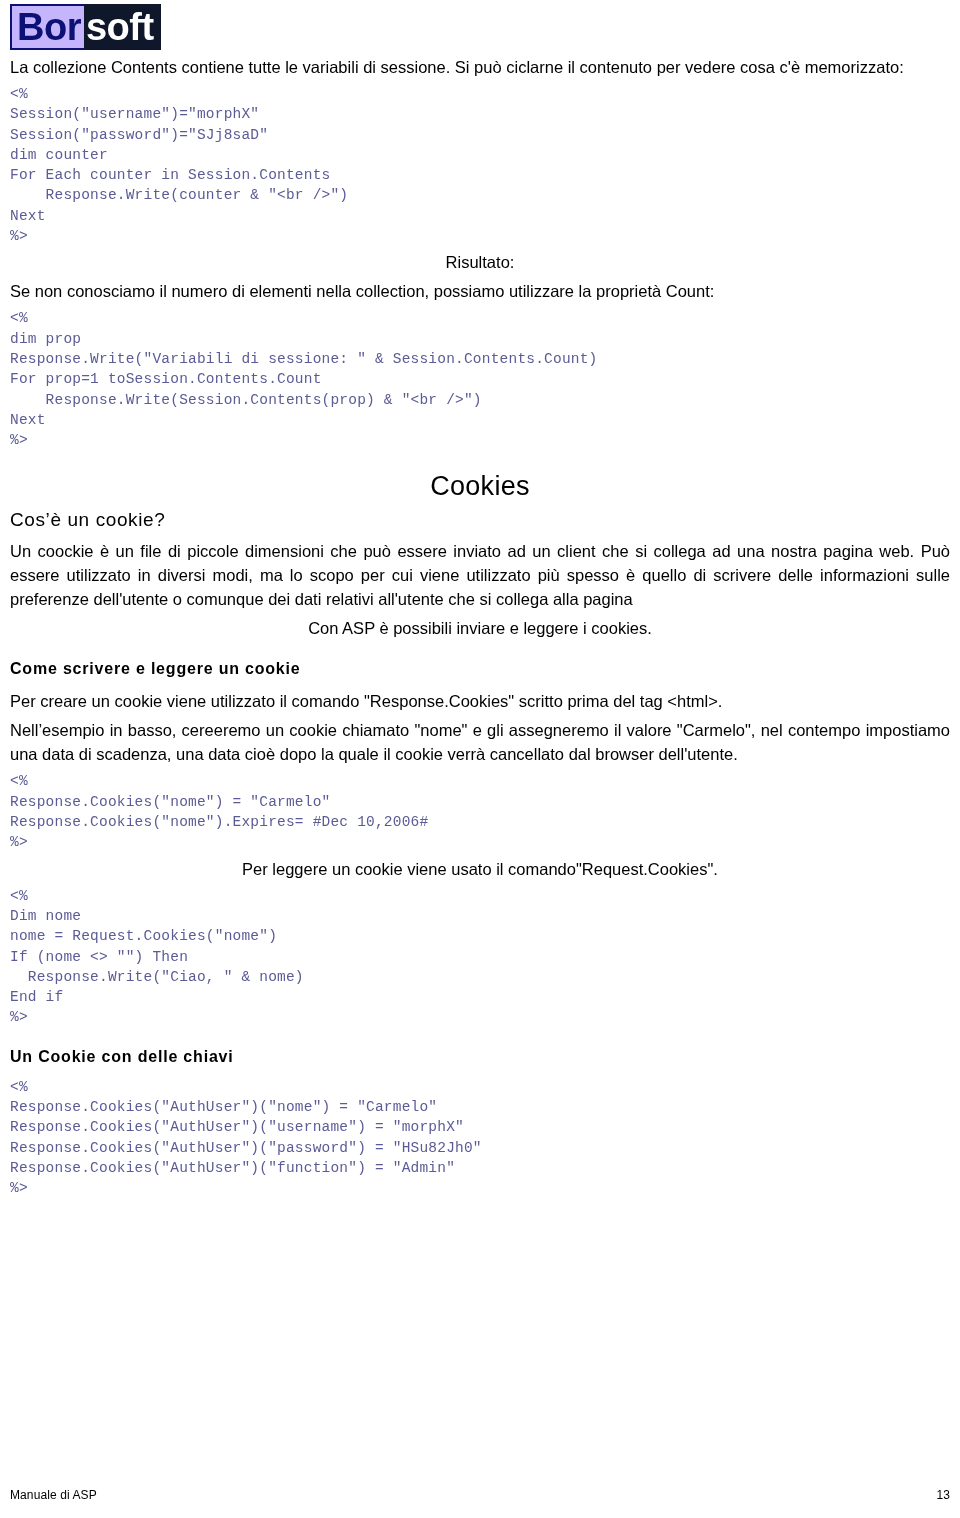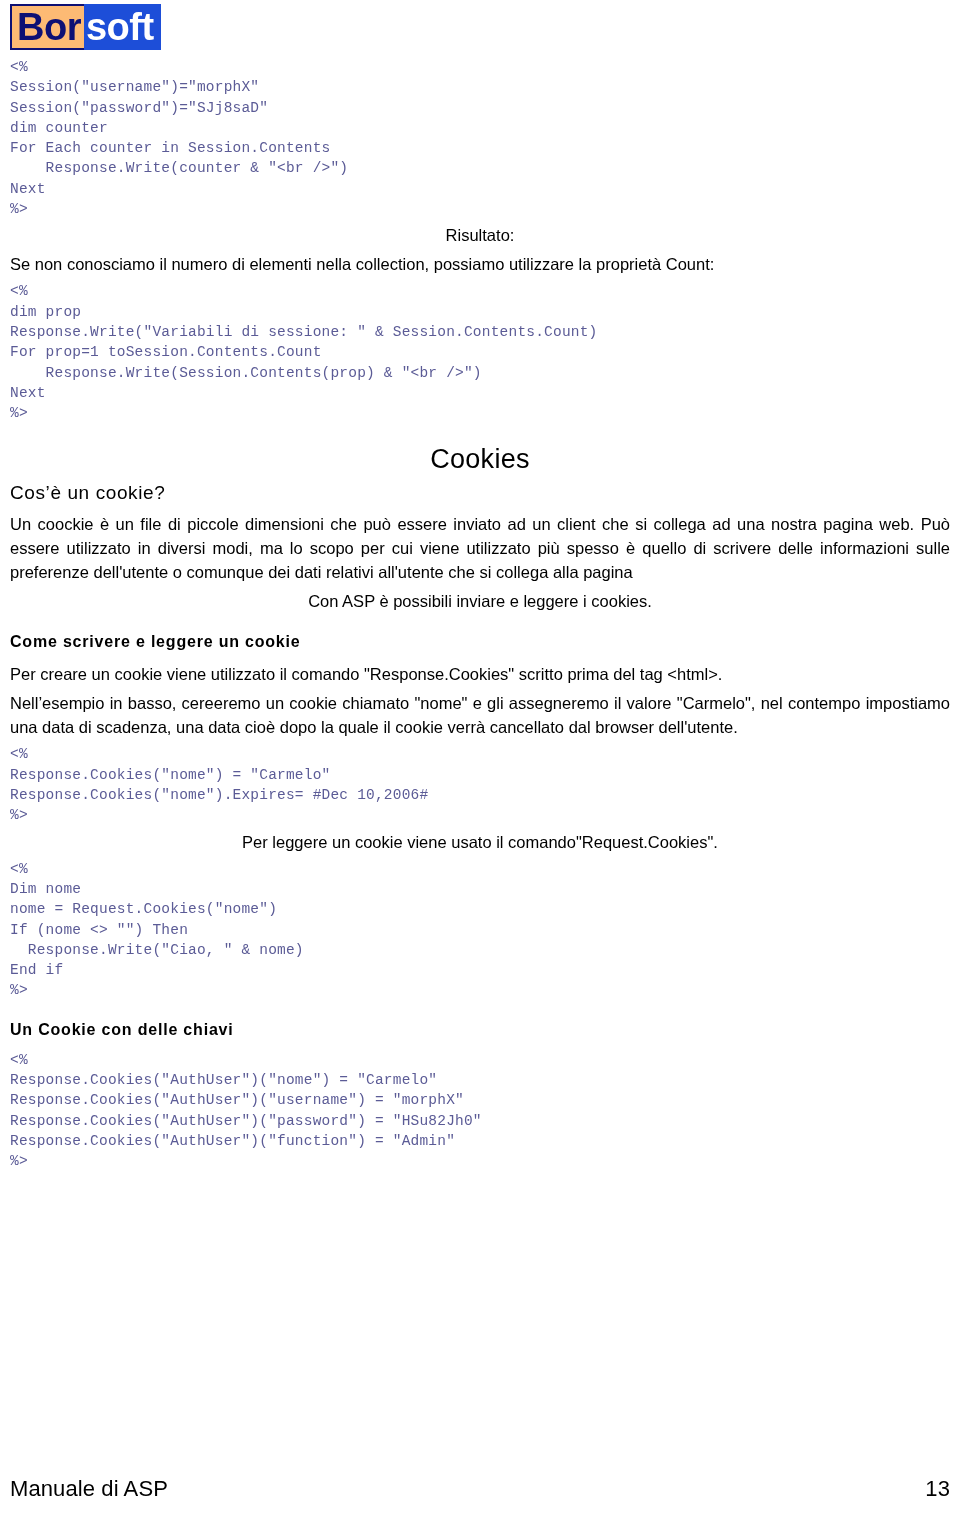--- a/index.html
+++ b/index.html
@@ -28,33 +28,33 @@
   .logo {
     position: absolute;
     left: 10px;
     top: 4px;
     display: flex;
     align-items: stretch;
     height: 46px;
     font-family: "Liberation Sans", sans-serif;
   }
   .logo-bor {
-    background: #fdba74;
+    background: #c4b5fd;
     color: #0d1074;
     border: 2px solid #0d1074;
     border-right: none;
     font-size: 38px;
     font-weight: bold;
     line-height: 42px;
     padding: 0 3px 0 5px;
     letter-spacing: -0.5px;
     box-sizing: border-box;
   }
   .logo-soft {
-    background: #1d4ed8;
+    background: #0f172a;
     color: #ffffff;
     font-size: 38px;
     font-weight: bold;
     line-height: 46px;
     padding: 0 7px 0 2px;
     letter-spacing: -0.5px;
     box-sizing: border-box;
   }
 
   
@@ -126,39 +126,40 @@
 
   
   .footer {
     position: absolute;
     left: 10px;
     bottom: 16px;
     width: 940px;
     display: flex;
     justify-content: space-between;
     align-items: center;
-    font-size: 22px;
+    font-size: 12px;
     font-family: "Liberation Sans", sans-serif;
   }
   .footer-left { letter-spacing: 0.1px; }
   .footer-right { letter-spacing: 0.1px; }
 </style>
 </head>
 <body>
 
 <div class="page">
 
   <div class="logo">
     <span class="logo-bor">Bor</span>
     <span class="logo-soft">soft</span>
   </div>
 
   <div class="content">
 
 
+    <p class="body">La collezione Contents contiene tutte le variabili di sessione. Si può ciclarne il contenuto per vedere cosa c'è memorizzato:</p>
 
     <pre class="code">&lt;%
 Session("username")="morphX"
 Session("password")="SJj8saD"
 dim counter
 For Each counter in Session.Contents
     Response.Write(counter &amp; "&lt;br /&gt;")
 Next
 %&gt;</pre>
 

